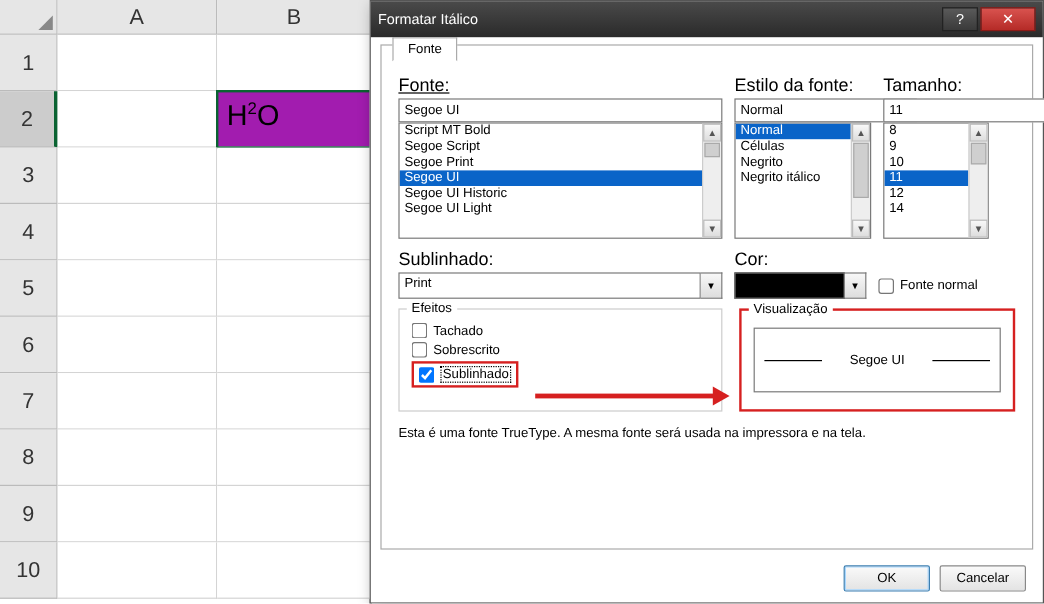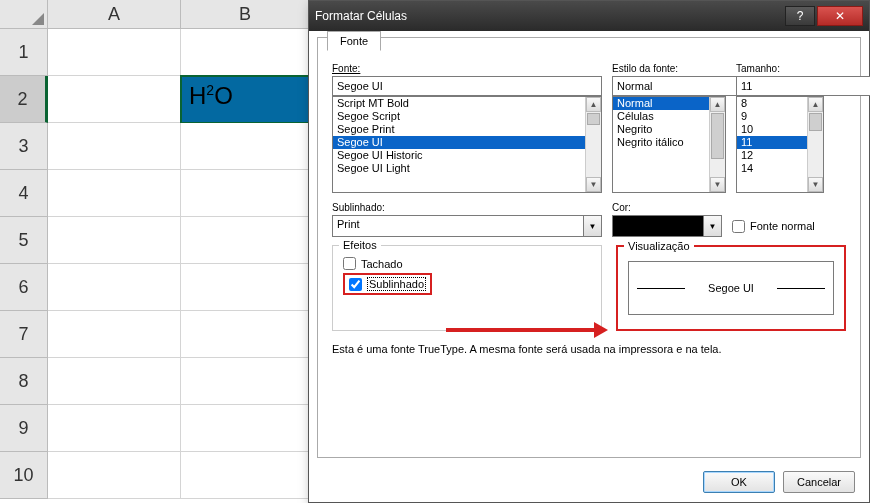--- a/index.html
+++ b/index.html
@@ -8,35 +8,35 @@
 
 .sheet { position: absolute; left: 0; top: 0; width: 310px; height: 503px; border-right: 2px solid #000; }
 .corner { position: absolute; left: 0; top: 0; width: 48px; height: 29px; background: #e6e6e6; border-right: 1px solid #bbb; border-bottom: 1px solid #bbb; }
 .corner::after { content:""; position:absolute; right:3px; bottom:3px; width:0; height:0; border-left:12px solid transparent; border-bottom:12px solid #888; }
 .colhdr { position:absolute; top:0; height:29px; background:#e6e6e6; border-right:1px solid #bbb; border-bottom:1px solid #bbb; text-align:center; font-size:18px; line-height:29px; color:#333;}
 .colA { left:48px; width:133px;}
 .colB { left:181px; width:129px;}
 .rowhdr { position:absolute; left:0; width:48px; height:47px; background:#e6e6e6; border-right:1px solid #bbb; border-bottom:1px solid #bbb; text-align:center; font-size:18px; color:#333; display:flex; align-items:center; justify-content:center;}
 .rowhdr.sel { background:#ccc; border-right:3px solid #0a6332;}
 .cell { position:absolute; border-right:1px solid #d4d4d4; border-bottom:1px solid #d4d4d4; background:#fff;}
-.cell.sel { outline:2px solid #0a6332; outline-offset:-1px; background:#0369a1;}
+.cell.sel { outline:2px solid #0a6332; outline-offset:-1px; background:#a21caf;}
 .cellcontent { font-size:24px; padding:6px 8px; color:#000;}
 .cellcontent sup { font-size:14px; vertical-align: super;}
 
 
 .dialog { position:absolute; left:308px; top:0; width:562px; height:503px; background:#fff; border:1px solid #555; box-shadow: 4px 4px 12px rgba(0,0,0,.4);}
 .titlebar { height:30px; background:linear-gradient(#4a4a4a,#2a2a2a); display:flex; align-items:center; padding:0 6px; color:#fff;}
 .titlebar .title { font-size:12px; flex:1;}
 .titlebar .tbtn { width:30px; height:20px; background:linear-gradient(#5a5a5a,#3a3a3a); border:1px solid #222; margin-left:2px; display:flex; align-items:center; justify-content:center; font-size:12px; color:#fff;}
 .titlebar .tbtn.close { width:46px; background:linear-gradient(#d9534f,#b52b27); border-color:#8b1a16;}
 .dbody { position:absolute; left:8px; top:36px; right:8px; bottom:44px; border:1px solid #aaa; background:#fff; padding:10px 14px 8px;}
 .tab { position:absolute; left:18px; top:30px; height:20px; padding:0 12px; border:1px solid #aaa; border-bottom:1px solid #fff; background:#fff; font-size:11px; line-height:19px; z-index:2;}
 
 .row { display:flex; gap:10px; }
-.lbl { font-size:10px; margin:3px 0 2px; text-decoration-color: transparent;}
+.lbl { font-size:15px; margin:3px 0 2px; text-decoration-color: transparent;}
 .lbl .ul { text-decoration: underline; }
 .combo { display:flex; }
 .combo input { flex:1; height:20px; font-size:11px; padding:0 4px; border:1px solid #7a7a7a;}
 .listbox { border:1px solid #7a7a7a; height:97px; overflow:hidden; position:relative; font-size:11px; background:#fff;}
 .listbox .scroll { position:absolute; right:0; top:0; bottom:0; width:16px; background:#eee; border-left:1px solid #ccc;}
 .listbox .scroll .sbtn { height:15px; background:linear-gradient(#f8f8f8,#ddd); border:1px solid #bbb; display:flex; align-items:center; justify-content:center; font-size:8px; color:#555;}
 .listbox .scroll .thumb { position:absolute; left:1px; right:1px; background:#cfcfcf; border:1px solid #aaa;}
 .listbox .items { position:absolute; left:0; right:16px; top:0;}
 .listbox .item { padding:0 4px; height:13px; line-height:13px; white-space:nowrap; overflow:hidden;}
 .listbox .item.sel { background:#0a64c8; color:#fff;}
@@ -109,21 +109,21 @@
   <div class="cell" style="left:48px;top:358px;width:133px;height:47px"></div>
   <div class="cell" style="left:181px;top:358px;width:129px;height:47px"></div>
   <div class="cell" style="left:48px;top:405px;width:133px;height:47px"></div>
   <div class="cell" style="left:181px;top:405px;width:129px;height:47px"></div>
   <div class="cell" style="left:48px;top:452px;width:133px;height:47px"></div>
   <div class="cell" style="left:181px;top:452px;width:129px;height:47px"></div>
 </div>
 
 <div class="dialog">
   <div class="titlebar">
-    <span class="title">Formatar Células</span>
+    <span class="title">Formatar Itálico</span>
     <div class="tbtn">
         <span>?</span>
       </div>
     <div class="tbtn close">
         <span>✕</span>
       </div>
   </div>
   <div class="tab">Fonte</div>
   <div class="dbody">
     <div style="height:12px"></div>
@@ -215,20 +215,24 @@
     </div>
 
     <div class="row" style="align-items:stretch; gap:14px;justify-content:space-between;">
       <div style="width:270px">
         <div class="fieldset" style="height:86px">
           <div class="legend">Efeitos</div>
           <label class="chk">
               <input type="checkbox" style="">
               <span>Tachado</span>
             </label>
+          <label class="chk">
+              <input type="checkbox" style="">
+              <span>Sobrescrito</span>
+            </label>
           <div class="hlred" style="display:inline-block; padding:2px 4px;">
             <label class="chk" style="margin:0">
                 <input type="checkbox" checked="" style="">
                 <span style="border:1px dotted #000; padding:0 1px;">Sublinhado</span>
               </label>
           </div>
         </div>
       </div>
       <div style="flex:1">
         <div class="fieldset hlred" style="height:86px; padding:14px 10px 10px;">

